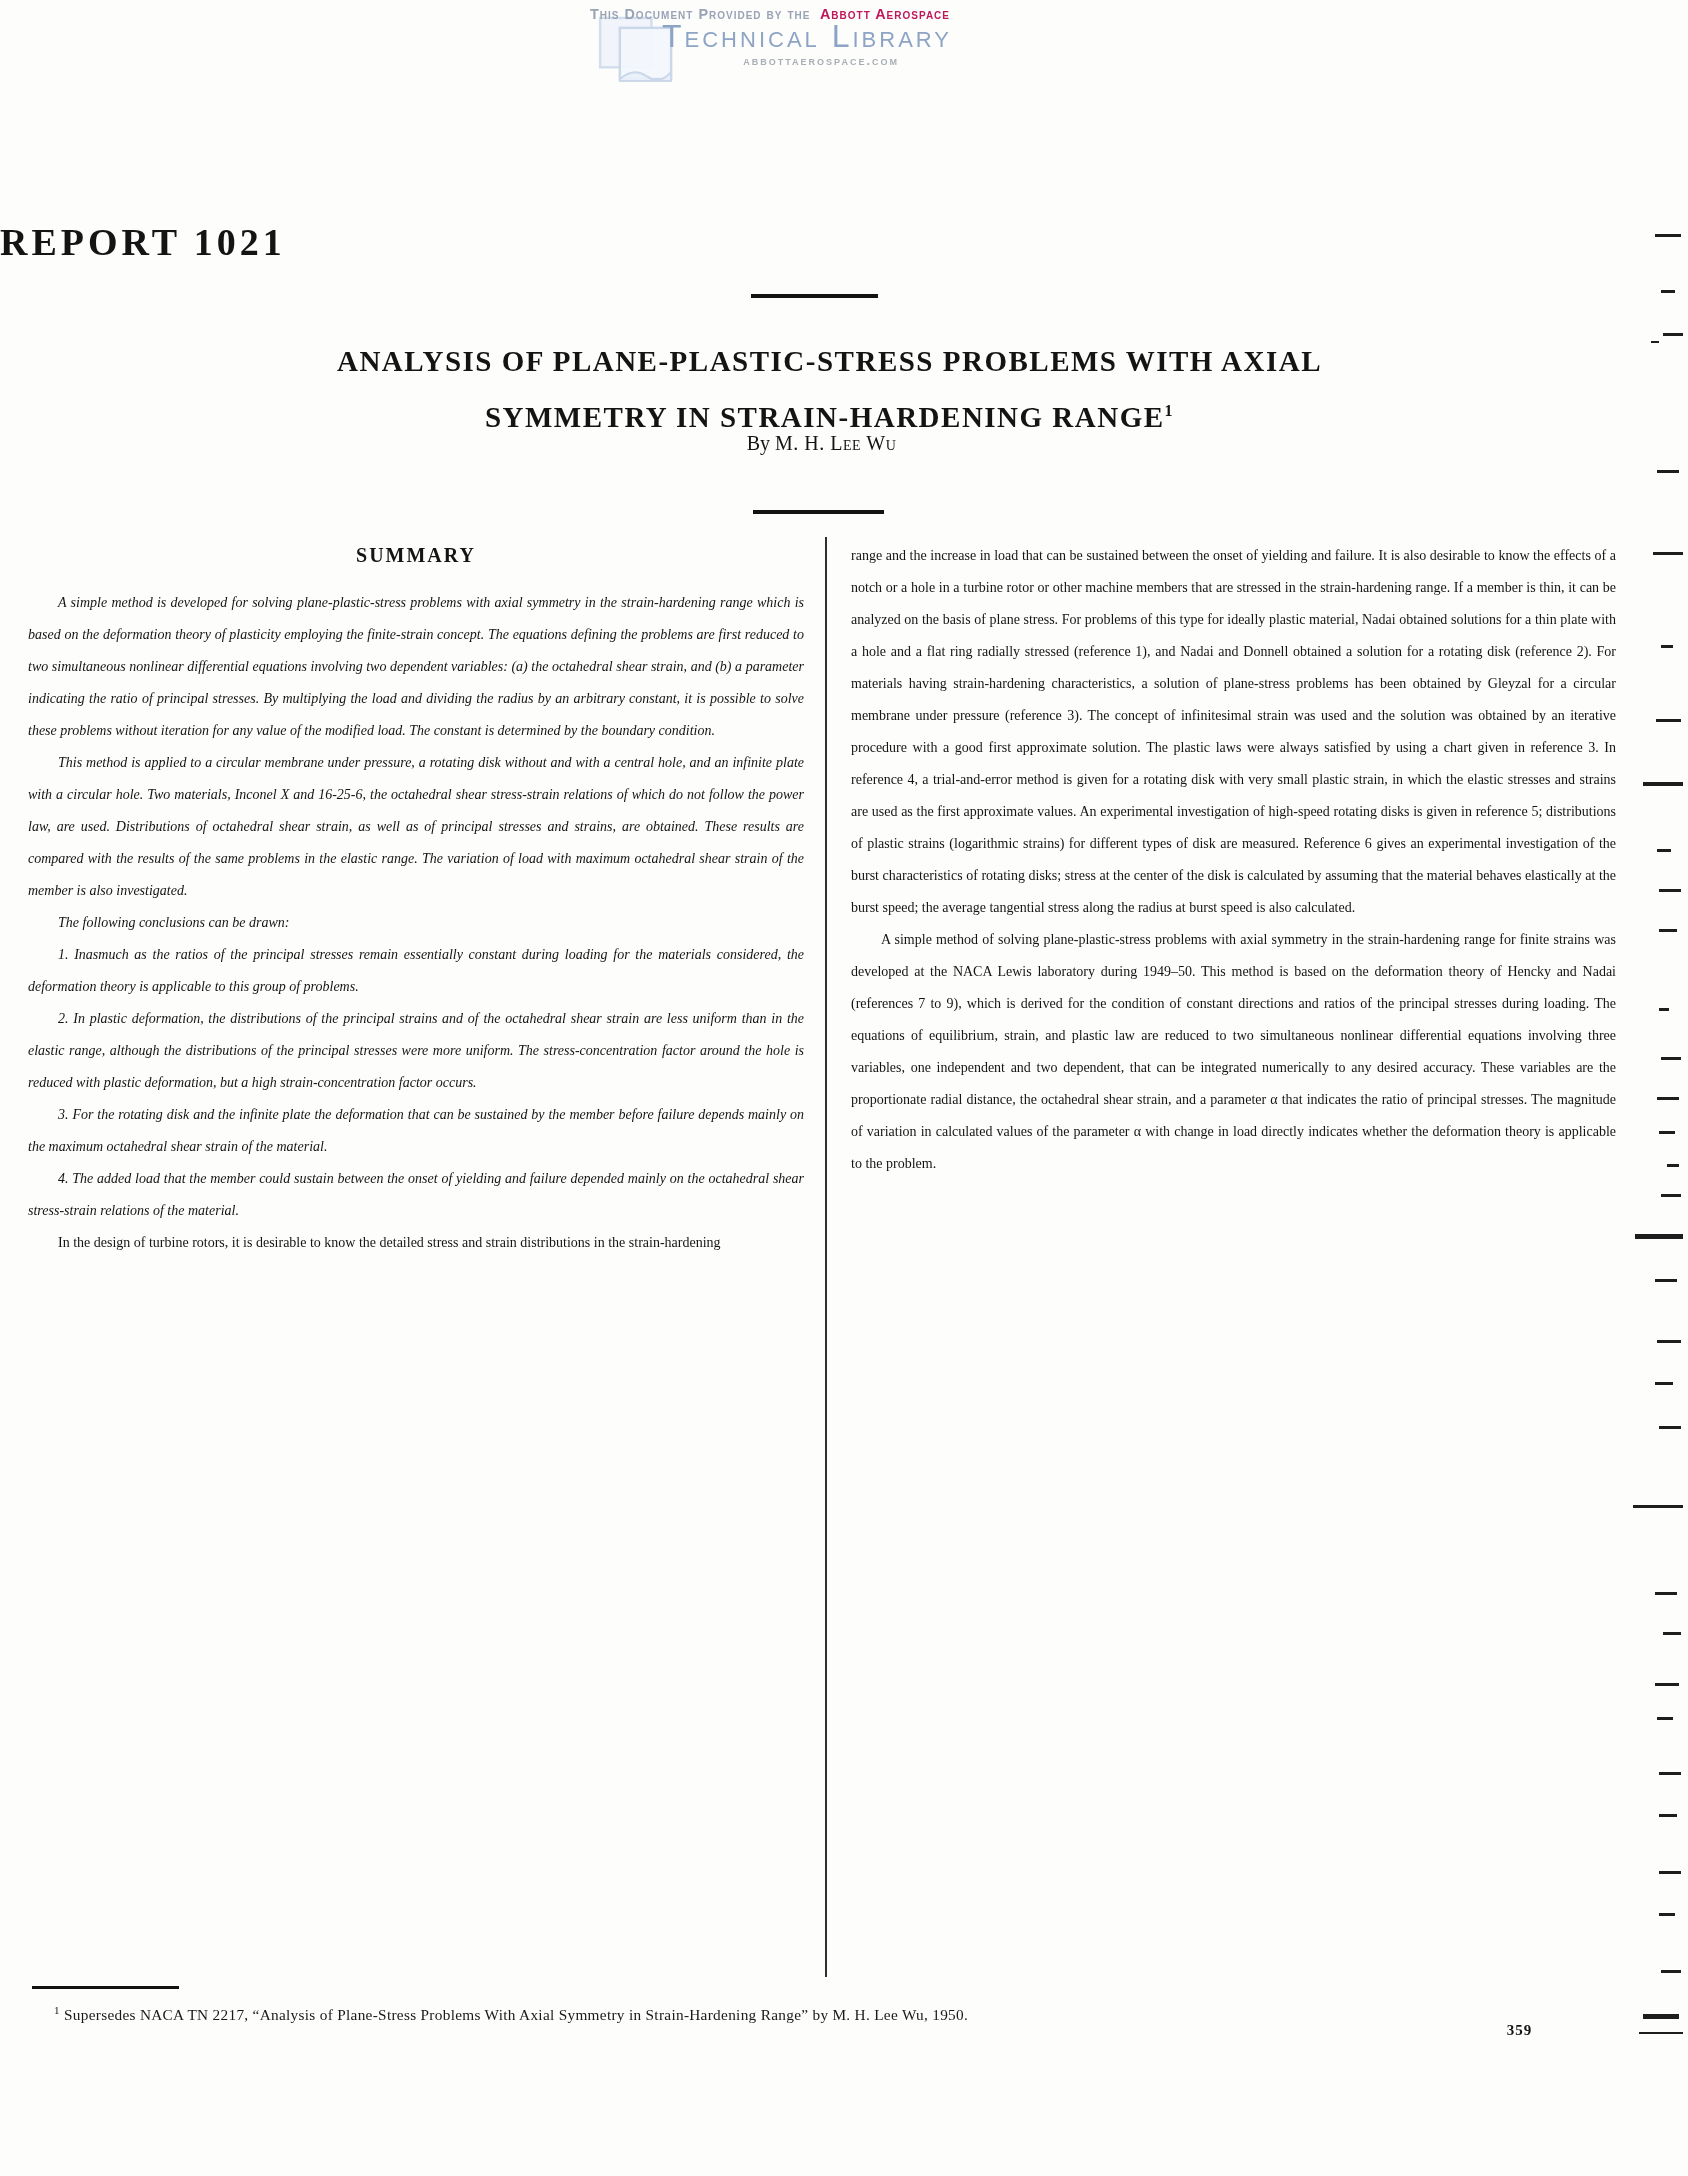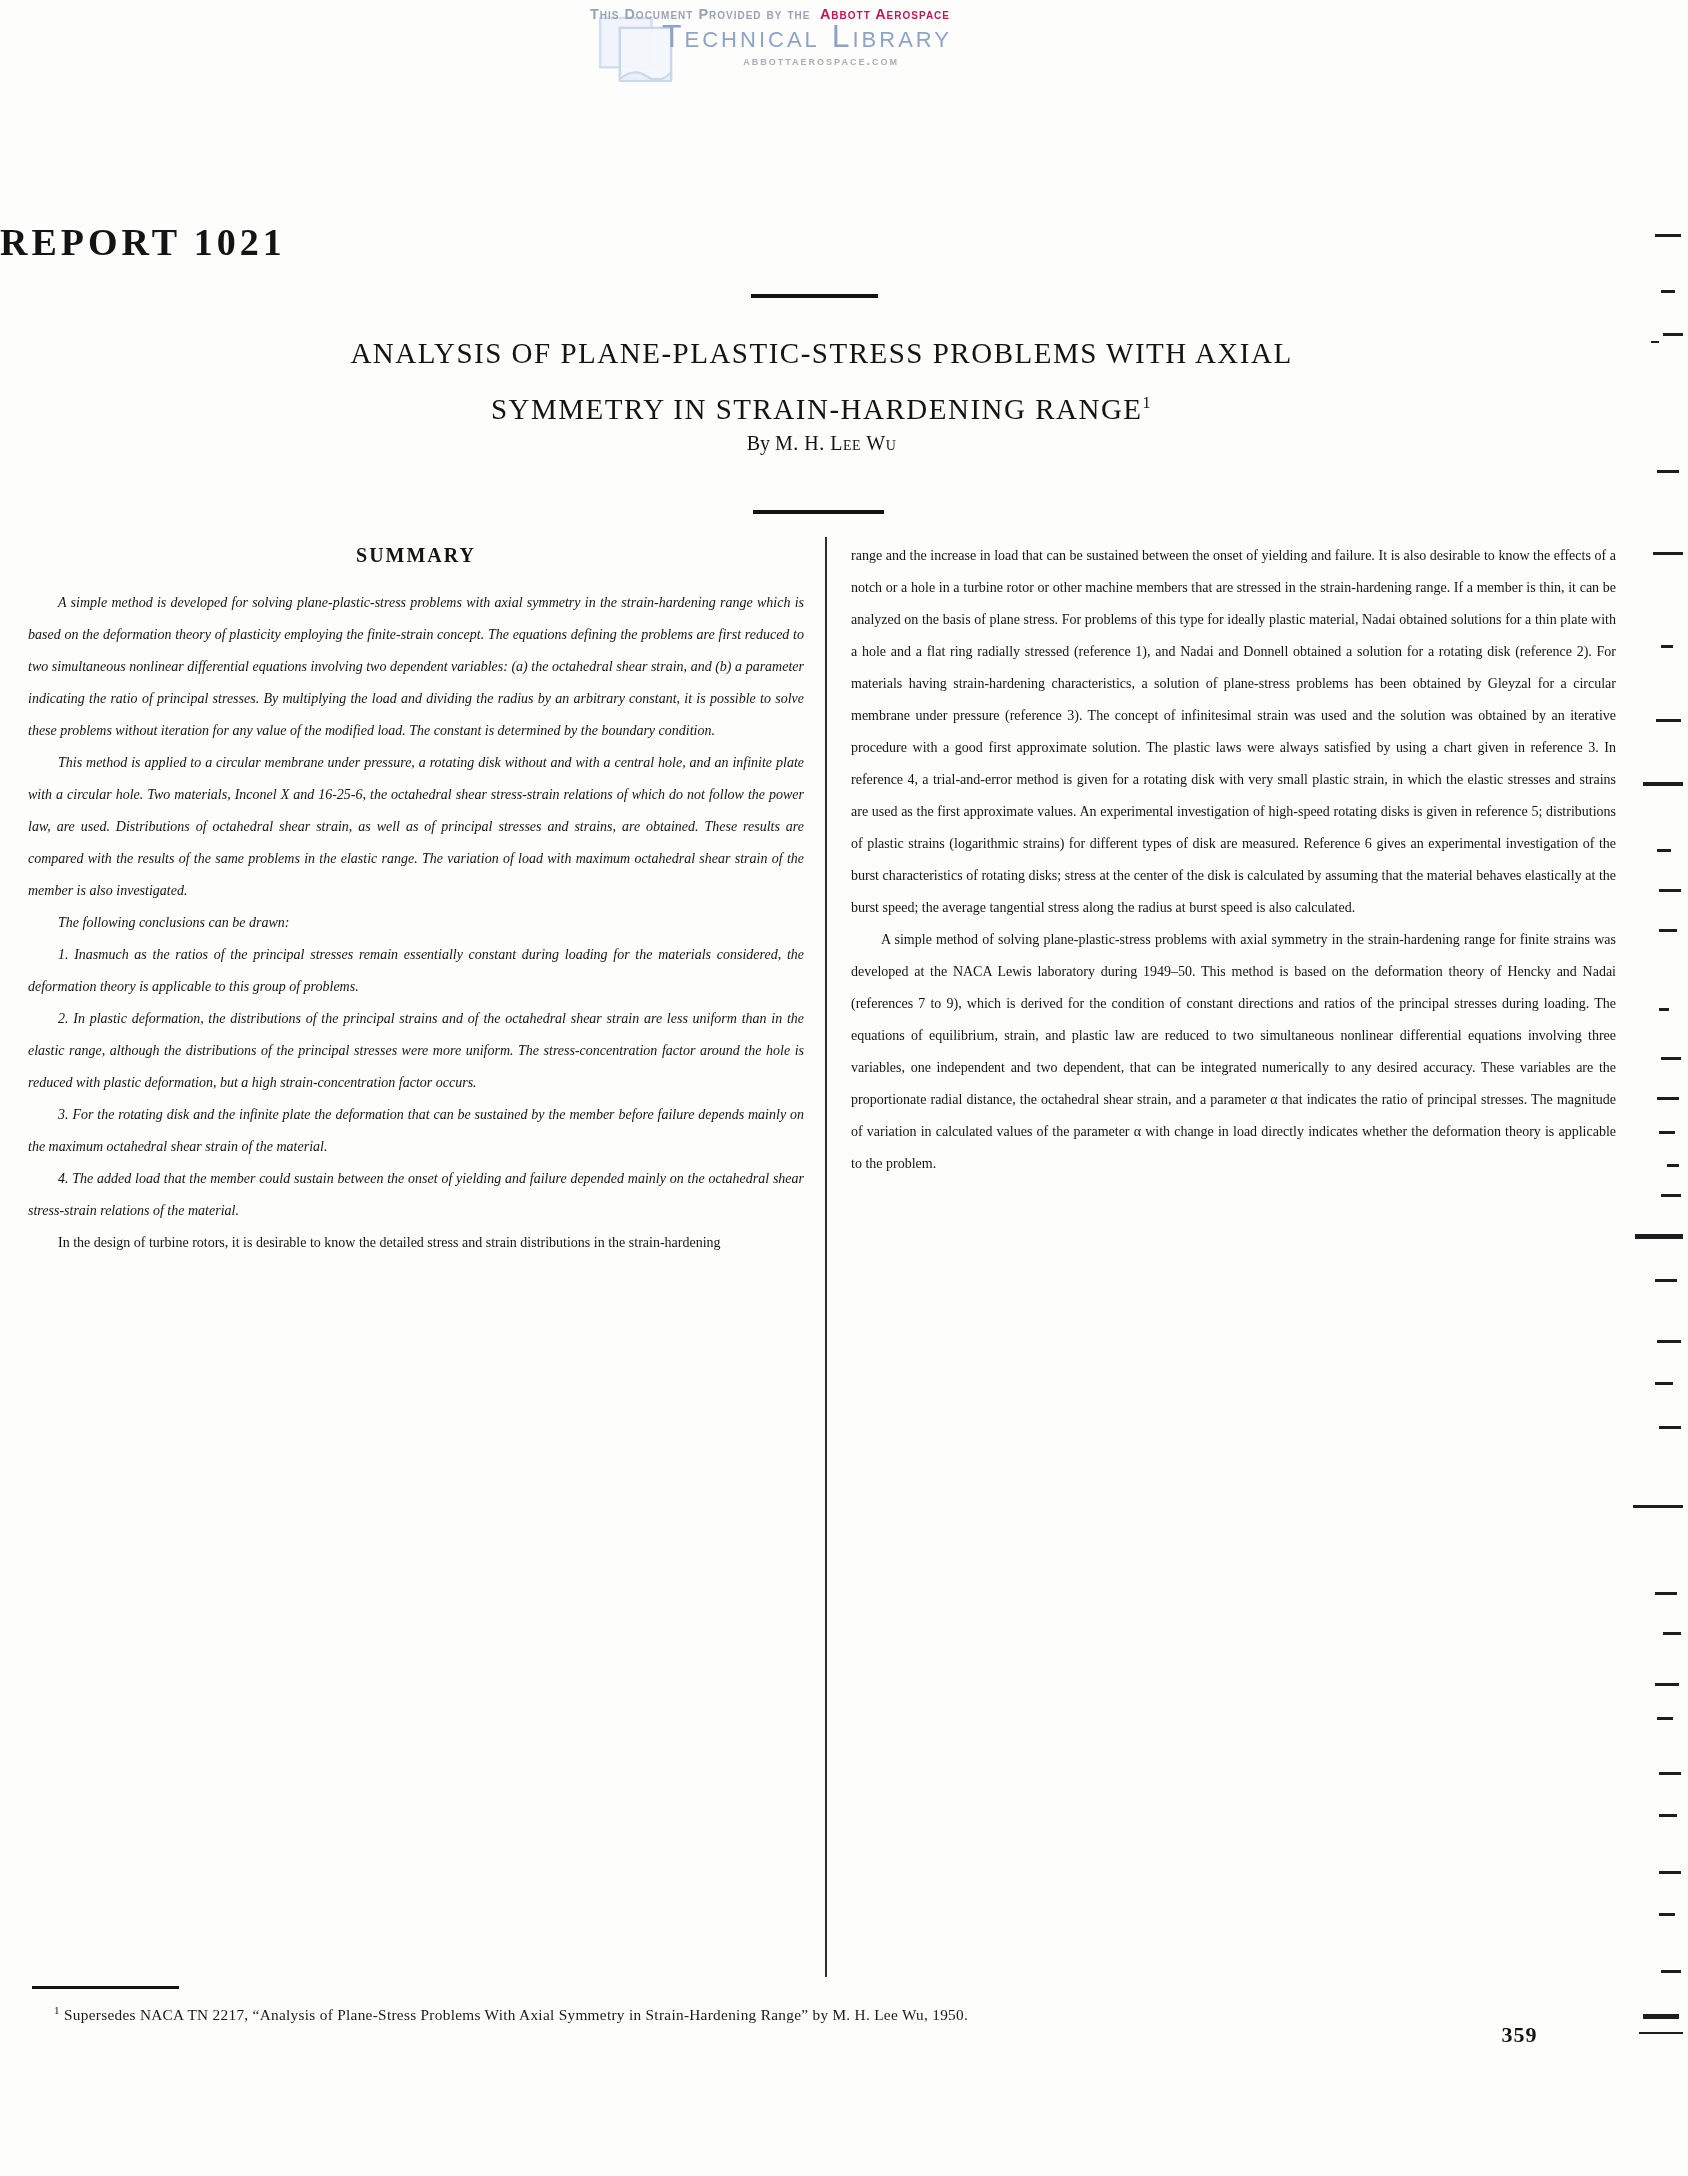--- a/index.html
+++ b/index.html
@@ -32,22 +32,22 @@
 
   
   .report-number {
     position:absolute; top:220px; left:0; width:1643px; margin:0;
     text-align:left; font-size:38px; font-weight:bold; letter-spacing:4px;
   }
   .rule { position:absolute; background:#121212; }
   .rule-1 { top:294px; left:751px; width:127px; height:4px; }
   .rule-2 { top:510px; left:753px; width:131px; height:4px; }
   .doc-title {
-    position:absolute; top:328px; left:0; width:1643px; margin:0;
-    text-align:center; font-size:29px; font-weight:normal;
+    position:absolute; top:328px; left:0; width:1643px; margin:8px;
+    text-align:center; font-size:29px; font-weight:bold;
     letter-spacing:1.5px; line-height:50px;
   }
   .doc-title sup { font-size:16px; }
   .byline { position:absolute; top:432px; left:0; width:1643px; text-align:center; font-size:20px; }
   .byline .author { font-variant:small-caps; letter-spacing:0.5px; }
 
   
   .col { position:absolute; top:540px; }
   .col-left  { left:28px;  width:776px; }
   .col-right { left:851px; width:765px; }
@@ -68,21 +68,21 @@
 
   
   .footnote-rule { position:absolute; left:32px; top:1986px; width:147px; height:3px; background:#121212; }
   .footnote {
     position:absolute; left:30px; top:2000px; width:1297px; padding-left:24px;
     font-size:15.3px; line-height:20px; letter-spacing:0.3px; color:#191919;
   }
   .footnote sup { font-size:11px; }
   .page-number {
     position:absolute; left:1475px; top:2022px; width:89px;
-    text-align:center; font-size:22px; font-weight:bold; letter-spacing:1px;
+    text-align:center; font-size:15px; font-weight:bold; letter-spacing:1px;
   }
 
   
   .scan-mark { position:absolute; background:#1d1d1d; }
 </style>
 </head>
 <body>
 
 <div class="page">
 

